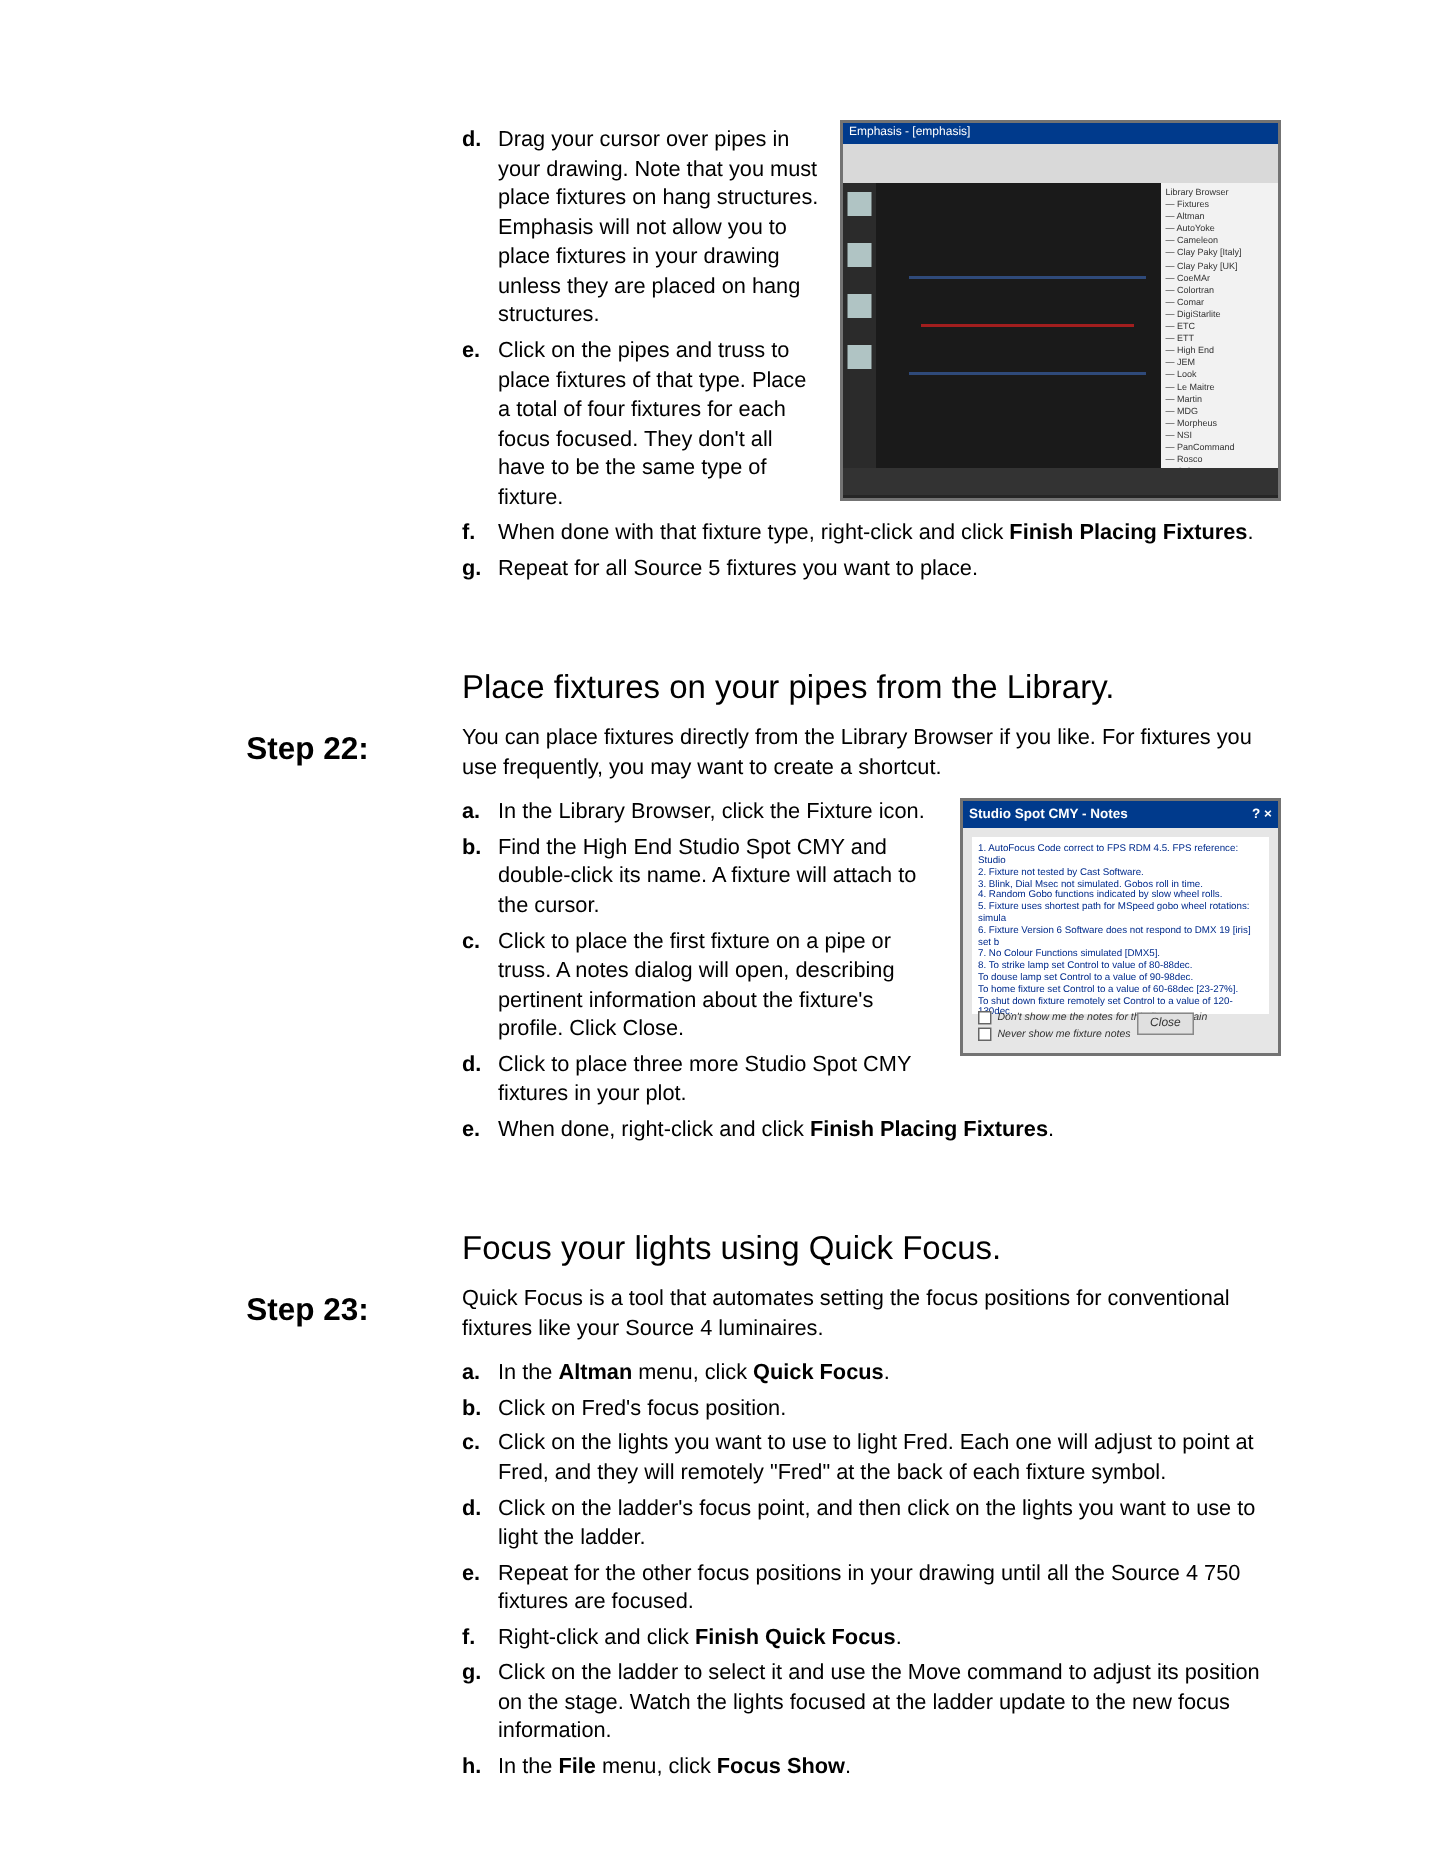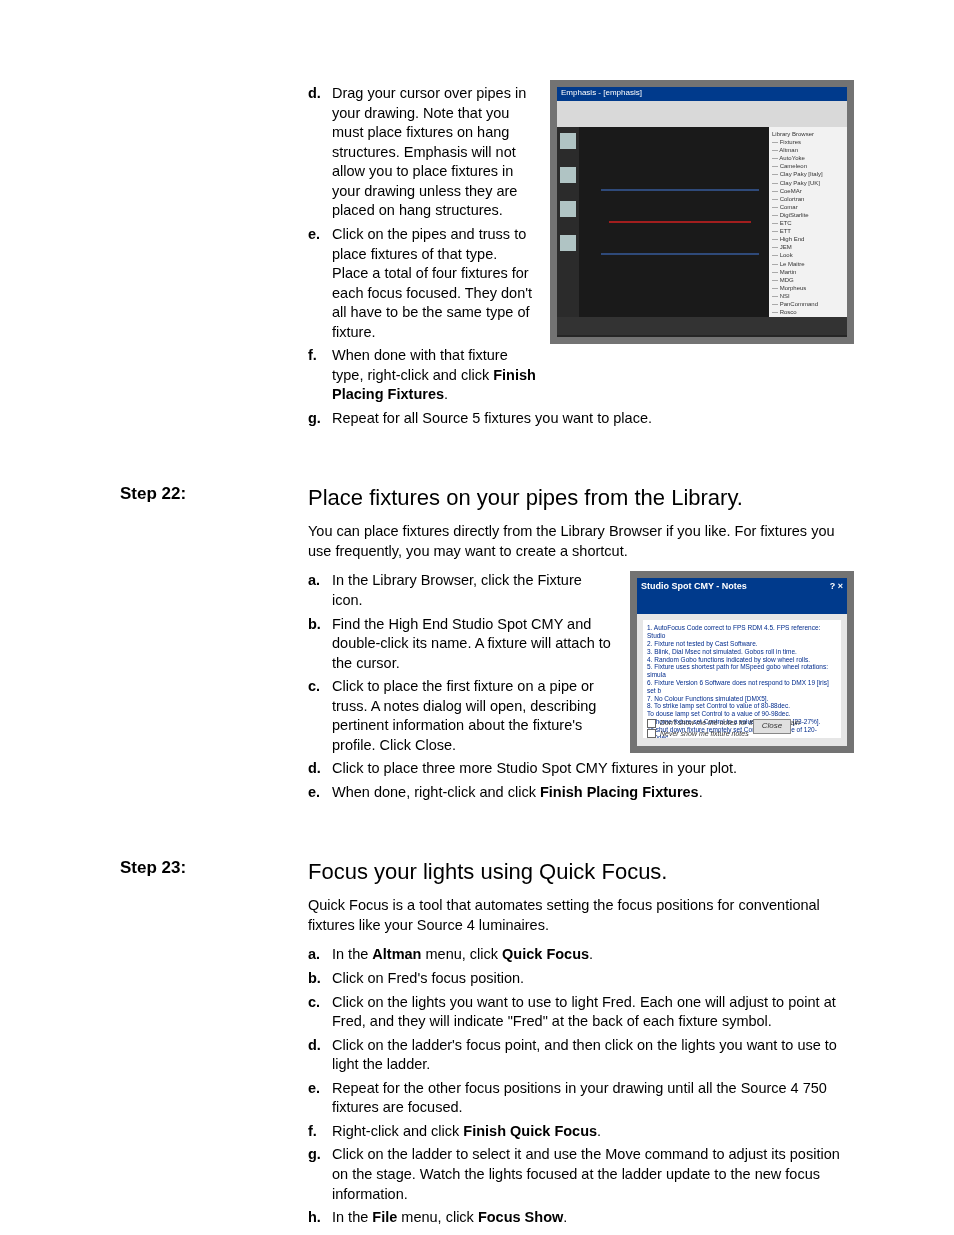--- a/index.html
+++ b/index.html
@@ -12,24 +12,25 @@
   }
   .page {
     width: 954px;
     padding: 80px 100px 40px 120px;
     box-sizing: border-box;
   }
   .step-block { margin-bottom: 50px; }
   .step-row { display: flex; align-items: flex-start; }
   .step-label {
     flex: 0 0 170px;
-    text-align: left;
+    text-align: center;
     padding-right: 18px;
     font-weight: bold;
-    font-size: 17px;
+    font-size: 21px;
+    margin-top: 43px;
   }
   .step-title { font-size: 22px; margin-bottom: 10px; }
   .step-body { flex: 1; }
   .step-intro {
     margin: 4px 0 10px 0;
   }
   .ol {
     margin: 0;
     padding: 0;
     list-style: none;
@@ -40,37 +41,37 @@
     margin: 4px 0;
   }
   .ol > li .mk {
     flex: 0 0 24px;
     font-weight: bold;
   }
   .ol > li .tx { flex: 1; }
   .float-fig {
     float: right;
     margin: 0 0 6px 14px;
-    border: 7px solid #737373;
+    border: 2px solid #737373;
     background: #888;
   }
   .fig1 { width: 290px; height: 250px; position: relative; background:#262626; }
   .fig1-titlebar { height:14px; background:#003a8c; color:#fff; font-size:8px; padding:1px 4px; box-sizing:border-box; }
   .fig1-menu { height:12px; background:#d9d9d9; }
   .fig1-toolbar { height:14px; background:#d9d9d9; }
   .fig1-body { display:flex; height:190px; }
   .fig1-left { width:22px; background:#2b2b2b; display:flex; flex-direction:column; gap:18px; padding-top:6px; align-items:center; }
   .fig1-left .ic { width:16px; height:16px; background:#b0c4c4; }
   .fig1-center { flex:1; background:#1a1a1a; position:relative; }
   .fig1-center .hline { position:absolute; left:22px; right:10px; height:2px; background:#2f4a7a; }
   .fig1-center .redline { position:absolute; left:30px; right:18px; height:2px; background:#a21e1e; top:94px; }
   .fig1-right { width:78px; background:#f2f2f2; font-size:6px; color:#333; padding:3px; box-sizing:border-box; overflow:hidden; }
   .fig1-bottom { height:18px; background:#333; }
   .fig2 { width: 210px; height: 168px; background:#e6e6e6; position:relative; }
-  .fig2-title { height:36px; background:#003a8c; color:#fff; font-size:9px; font-weight:bold; padding:2px 4px; box-sizing:border-box; display:flex; justify-content:space-between; }
+  .fig2-title { height:18px; background:#003a8c; color:#fff; font-size:9px; font-weight:bold; padding:2px 4px; box-sizing:border-box; display:flex; justify-content:space-between; }
   .fig2-body { background:#fff; margin:6px; height:110px; padding:4px; font-size:6.5px; color:#002b8c; overflow:hidden; line-height:1.2; }
   .fig2-foot { position:absolute; bottom:0; left:0; right:0; height:30px; padding:2px 10px; font-size:7px; color:#333; box-sizing:border-box;font-style:italic; }
   .fig2-foot .cb { display:flex; align-items:center; gap:4px; margin-bottom:1px; }
   .fig2-foot .box { width:7px; height:7px; border:1px solid #666; background:#fff; }
   .fig2-close { float:right; border:1px solid #888; padding:1px 8px; font-size:8px; background:#e0e0e0; margin-top:-14px; }
   .b { font-weight: bold; }
   .clear { clear: both; }
 </style>
 </head>
 <body>
@@ -226,21 +227,21 @@
             <li>
               <span class="mk">a.</span>
               <span class="tx">In the <span class="b">Altman</span> menu, click <span class="b">Quick Focus</span>.</span>
             </li>
             <li>
               <span class="mk">b.</span>
               <span class="tx">Click on Fred's focus position.</span>
             </li>
             <li>
               <span class="mk">c.</span>
-              <span class="tx">Click on the lights you want to use to light Fred. Each one will adjust to point at Fred, and they will indicate "Fred" at the back of each fixture symbol.</span>
+              <span class="tx">Click on the lights you want to use to light Fred. Each one will adjust to point at Fred, and they will remotely "Fred" at the back of each fixture symbol.</span>
             </li>
             <li>
               <span class="mk">d.</span>
               <span class="tx">Click on the ladder's focus point, and then click on the lights you want to use to light the ladder.</span>
             </li>
             <li>
               <span class="mk">e.</span>
               <span class="tx">Repeat for the other focus positions in your drawing until all the Source 4 750 fixtures are focused.</span>
             </li>
             <li>

